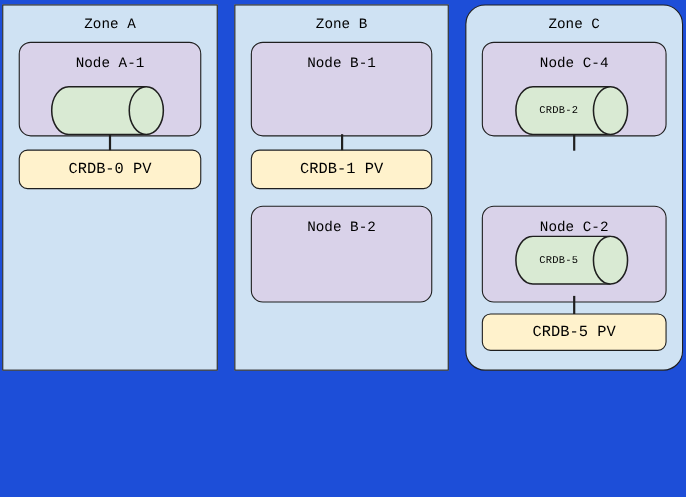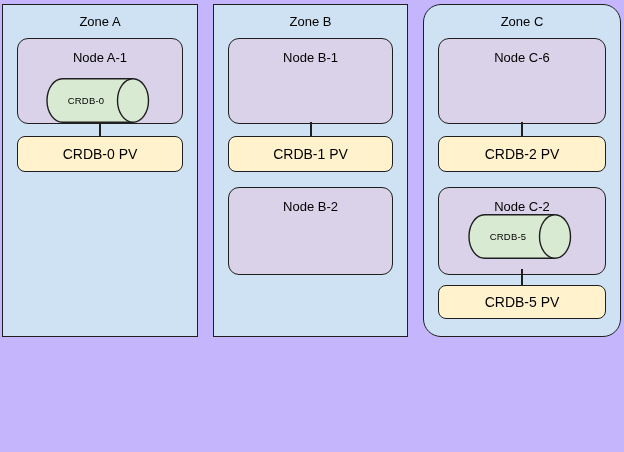--- a/index.html
+++ b/index.html
@@ -1,21 +1,21 @@
 <!DOCTYPE html>
 <html style="--zone-fill: #cfe2f3; --node-fill: #d9d2e9; --pod-fill: #d9ead3; --pv-fill: #fff2cc; --stroke: #1f1f1f; --text: #000000;"><head>
 <meta charset="utf-8">
 <style>
   html, body { margin: 0; padding: 0; background: #000; }
   .canvas {
     position: relative;
     width: 624px;
     height: 452px;
-    background: #c4b5fd;
-    font-family: Liberation Sans, sans-serif;
+    background: #1d4ed8;
+    font-family: Liberation Mono, monospace;
     color: var(--text, #000);
     overflow: hidden;
   }
   .zone {
     position: absolute;
     top: 4px;
     height: 333px;
     background: var(--zone-fill, #cfe2f3);
     border: 1.5px solid var(--stroke, #1f1f1f);
     box-sizing: border-box;
@@ -95,21 +95,20 @@
 
   <section class="zone zone-a">
     <div class="zone-title">Zone A</div>
     <div class="node row1">
       <div class="node-title">Node A-1</div>
       <div class="cylinder">
         <svg width="104" height="45" viewBox="0 0 104 45">
           <path d="M 87 0.8 L 16.5 0.8 A 15.5 21.7 0 0 0 16.5 44.2 L 87 44.2" fill="var(--pod-fill, #d9ead3)" stroke="var(--stroke, #1f1f1f)" stroke-width="1.4"></path>
           <ellipse cx="87" cy="22.5" rx="15.5" ry="21.7" fill="var(--pod-fill, #d9ead3)" stroke="var(--stroke, #1f1f1f)" stroke-width="1.4"></ellipse>
         </svg>
-        <span class="cyl-label">CRDB-0</span>
       </div>
     </div>
     <div class="connector row1"></div>
     <div class="pv row1">CRDB-0 PV</div>
   </section>
 
   <section class="zone zone-b">
     <div class="zone-title">Zone B</div>
     <div class="node row1">
       <div class="node-title">Node B-1</div>
@@ -117,24 +116,30 @@
     <div class="connector row1"></div>
     <div class="pv row1">CRDB-1 PV</div>
     <div class="node row2">
       <div class="node-title">Node B-2</div>
     </div>
   </section>
 
   <section class="zone zone-c">
     <div class="zone-title">Zone C</div>
     <div class="node row1">
-      <div class="node-title">Node C-6</div>
+      <div class="node-title">Node C-4</div>
+      <div class="cylinder">
+        <svg width="104" height="45" viewBox="0 0 104 45">
+          <path d="M 87 0.8 L 16.5 0.8 A 15.5 21.7 0 0 0 16.5 44.2 L 87 44.2" fill="var(--pod-fill, #d9ead3)" stroke="var(--stroke, #1f1f1f)" stroke-width="1.4"></path>
+          <ellipse cx="87" cy="22.5" rx="15.5" ry="21.7" fill="var(--pod-fill, #d9ead3)" stroke="var(--stroke, #1f1f1f)" stroke-width="1.4"></ellipse>
+        </svg>
+        <span class="cyl-label">CRDB-2</span>
+      </div>
     </div>
     <div class="connector row1"></div>
-    <div class="pv row1">CRDB-2 PV</div>
     <div class="node row2">
       <div class="node-title">Node C-2</div>
       <div class="cylinder">
         <svg width="104" height="45" viewBox="0 0 104 45">
           <path d="M 87 0.8 L 16.5 0.8 A 15.5 21.7 0 0 0 16.5 44.2 L 87 44.2" fill="var(--pod-fill, #d9ead3)" stroke="var(--stroke, #1f1f1f)" stroke-width="1.4"></path>
           <ellipse cx="87" cy="22.5" rx="15.5" ry="21.7" fill="var(--pod-fill, #d9ead3)" stroke="var(--stroke, #1f1f1f)" stroke-width="1.4"></ellipse>
         </svg>
         <span class="cyl-label">CRDB-5</span>
       </div>
     </div>

